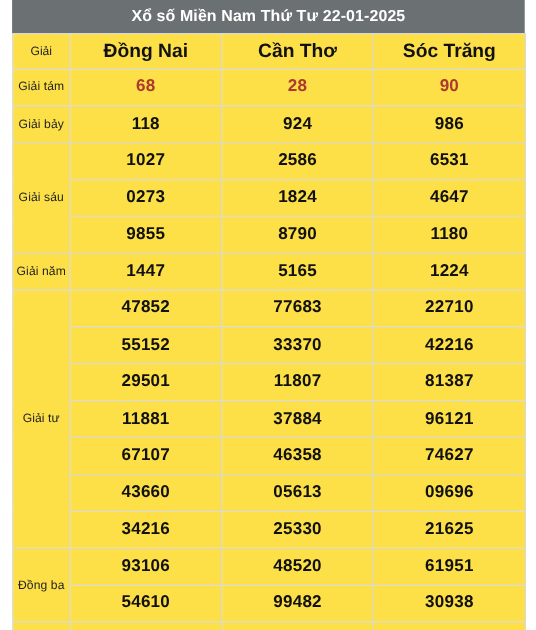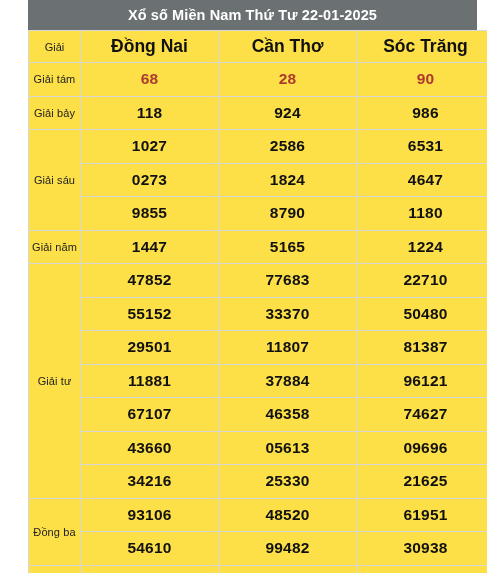--- a/index.html
+++ b/index.html
@@ -14,21 +14,21 @@
     font-family: "Liberation Sans", sans-serif;
     -webkit-font-smoothing: antialiased;
   }
 
   #page {
     position: relative;
     width: 487px;
     height: 469px;
     background: #ffffff;
     box-sizing: border-box;
-    padding: 0 10px 0 28px;
+    padding: 0 10px 0 11px;
   }
 
   .title-bar {
     height: 30px;
     background: #6b7072;
     color: #ffffff;
     display: flex;
     align-items: center;
     justify-content: center;
     font-size: 14.5px;
@@ -151,21 +151,21 @@
         </tr>
         <tr class="data-row">
           <td class="prize-label" rowspan="7">Giải tư</td>
           <td class="num">47852</td>
           <td class="num">77683</td>
           <td class="num">22710</td>
         </tr>
         <tr class="data-row">
           <td class="num">55152</td>
           <td class="num">33370</td>
-          <td class="num">50480</td>
+          <td class="num">42216</td>
         </tr>
         <tr class="data-row">
           <td class="num">29501</td>
           <td class="num">11807</td>
           <td class="num">81387</td>
         </tr>
         <tr class="data-row">
           <td class="num">11881</td>
           <td class="num">37884</td>
           <td class="num">96121</td>

